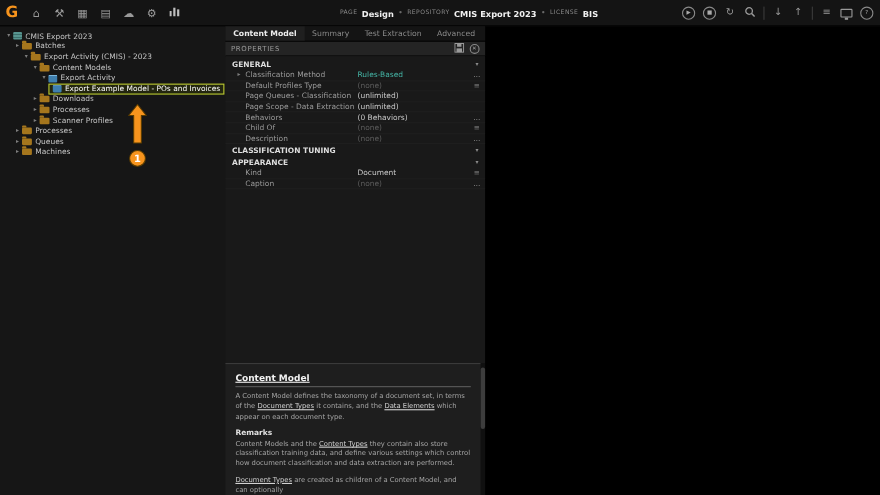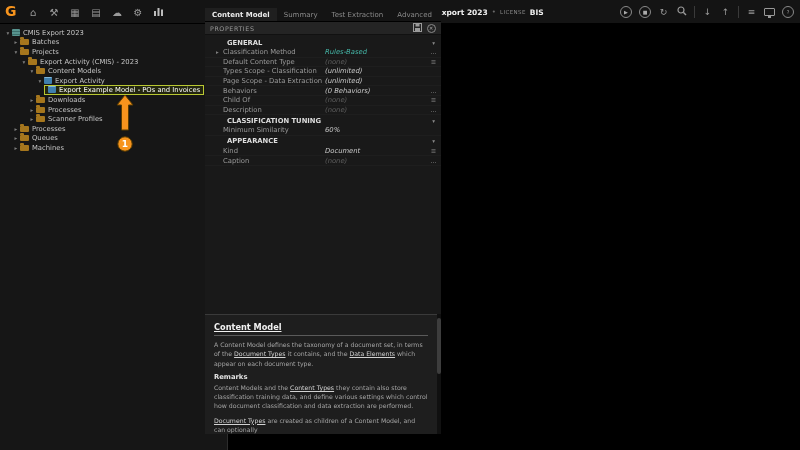--- a/index.html
+++ b/index.html
@@ -41,37 +41,37 @@
   .i-model{width:8px;height:7px;background:#3f7fae;border-radius:1px;border-top:1px solid #7db7dd;}
   .selbox{display:flex;align-items:flex-start;border:1px solid #b9c832;background:#23260f;
     padding:0 3px;height:10px;}
   .selbox .tlabel{color:#ffffff;}
   .tlabel{overflow:hidden;}
 
   
   .anno{position:absolute;left:112px;top:94px;width:30px;height:60px;z-index:6;pointer-events:none;}
 
   
-  .content{position:absolute;top:8px;left:205px;width:236px;height:426px;background:#191919;}
+  .content{position:absolute;top:24px;left:205px;width:236px;height:426px;background:#191919;}
   .tabs{height:14px;display:flex;background:#141414;border-bottom:1px solid #000;}
   .tab{padding:0 7px;font-size:7px;color:#8a8a8a;display:flex;align-items:center;cursor:pointer;}
   .tab.active{background:#1f1f1f;color:#ececec;font-weight:bold;}
   .propbar{height:13px;background:#242424;display:flex;align-items:center;padding:0 5px;
     font-size:6.3px;color:#9a9a9a;letter-spacing:.6px;border-bottom:1px solid #111;}
   .propbar .sp{margin-left:auto;display:flex;gap:5px;align-items:center;}
   .ccx{width:9px;height:9px;border:1px solid #8a8a8a;border-radius:50%;display:flex;align-items:center;
     justify-content:center;font-size:5px;color:#aaa;}
 
   .propgrid{font-size:6.8px;color:#9a9a9a;padding-top:2px;}
-  .psection{height:11px;display:flex;align-items:center;padding:0 6px;color:#dedede;font-weight:bold;margin-left:16px;}
+  .psection{height:11px;display:flex;align-items:center;padding:0 6px;color:#dedede;font-weight:bold;}
   .psection .chev{margin-left:auto;color:#8a8a8a;font-size:5.5px;font-weight:normal;}
   .prow{height:9.6px;display:flex;align-items:center;padding-left:11px;border-bottom:1px solid #1e1e1e;cursor:default;}
   .pexp{width:7px;flex:none;color:#7d7d7d;font-size:5.5px;}
   .plabel{width:102px;flex:none;color:#9a9a9a;white-space:nowrap;overflow:hidden;}
-  .pvalue{flex:1;color:#c8c8c8;white-space:nowrap;overflow:hidden;font-style:italic;}
+  .pvalue{flex:1;color:#c8c8c8;white-space:nowrap;overflow:hidden;}
   .pvalue.teal{color:#45b5a6;}
   .pvalue.dim{color:#5d5d5d;}
   .pbtn{width:15px;flex:none;color:#8f8f8f;text-align:center;font-size:6.5px;cursor:pointer;}
 
   
   .docs{position:absolute;left:0;top:306px;width:232px;height:120px;background:#1e1e1e;
     border-top:1px solid #3a3a3a;padding:7px 9px 0 9px;overflow:hidden;}
   .docs-title{font-size:8.2px;font-weight:bold;color:#f2f2f2;border-bottom:1px solid #5a5a5a;
     padding-bottom:3px;margin-bottom:4px;}
   .docs-title .u{text-decoration:underline;}
@@ -137,25 +137,20 @@
     <div class="trow lv0">
       <span class="exp">▾</span>
       <span class="ticon i-db"></span>
       <span class="tlabel">CMIS Export 2023</span>
     </div>
     <div class="trow lv1">
       <span class="exp">▸</span>
       <span class="ticon i-folder"></span>
       <span class="tlabel">Batches</span>
     </div>
-    <div class="trow lv1">
-      <span class="exp">▾</span>
-      <span class="ticon i-folder"></span>
-      <span class="tlabel">Projects</span>
-    </div>
     <div class="trow lv2">
       <span class="exp">▾</span>
       <span class="ticon i-folder"></span>
       <span class="tlabel">Export Activity (CMIS) - 2023</span>
     </div>
     <div class="trow lv3">
       <span class="exp">▾</span>
       <span class="ticon i-folder"></span>
       <span class="tlabel">Content Models</span>
     </div>
@@ -237,27 +232,27 @@
         <span class="chev">▾</span>
       </div>
       <div class="prow">
         <span class="pexp">▸</span>
         <span class="plabel">Classification Method</span>
         <span class="pvalue teal">Rules-Based</span>
         <span class="pbtn">…</span>
       </div>
       <div class="prow">
         <span class="pexp"></span>
-        <span class="plabel">Default Content Type</span>
+        <span class="plabel">Default Profiles Type</span>
         <span class="pvalue dim">(none)</span>
         <span class="pbtn">≡</span>
       </div>
       <div class="prow">
         <span class="pexp"></span>
-        <span class="plabel">Types Scope - Classification</span>
+        <span class="plabel">Page Queues - Classification</span>
         <span class="pvalue">(unlimited)</span>
         <span class="pbtn"></span>
       </div>
       <div class="prow">
         <span class="pexp"></span>
         <span class="plabel">Page Scope - Data Extraction</span>
         <span class="pvalue">(unlimited)</span>
         <span class="pbtn"></span>
       </div>
       <div class="prow">
@@ -275,26 +270,20 @@
       <div class="prow">
         <span class="pexp"></span>
         <span class="plabel">Description</span>
         <span class="pvalue dim">(none)</span>
         <span class="pbtn">…</span>
       </div>
 
       <div class="psection">
         <span>CLASSIFICATION TUNING</span>
         <span class="chev">▾</span>
-      </div>
-      <div class="prow">
-        <span class="pexp"></span>
-        <span class="plabel">Minimum Similarity</span>
-        <span class="pvalue">60%</span>
-        <span class="pbtn"></span>
       </div>
 
       <div class="psection">
         <span>APPEARANCE</span>
         <span class="chev">▾</span>
       </div>
       <div class="prow">
         <span class="pexp"></span>
         <span class="plabel">Kind</span>
         <span class="pvalue">Document</span>

